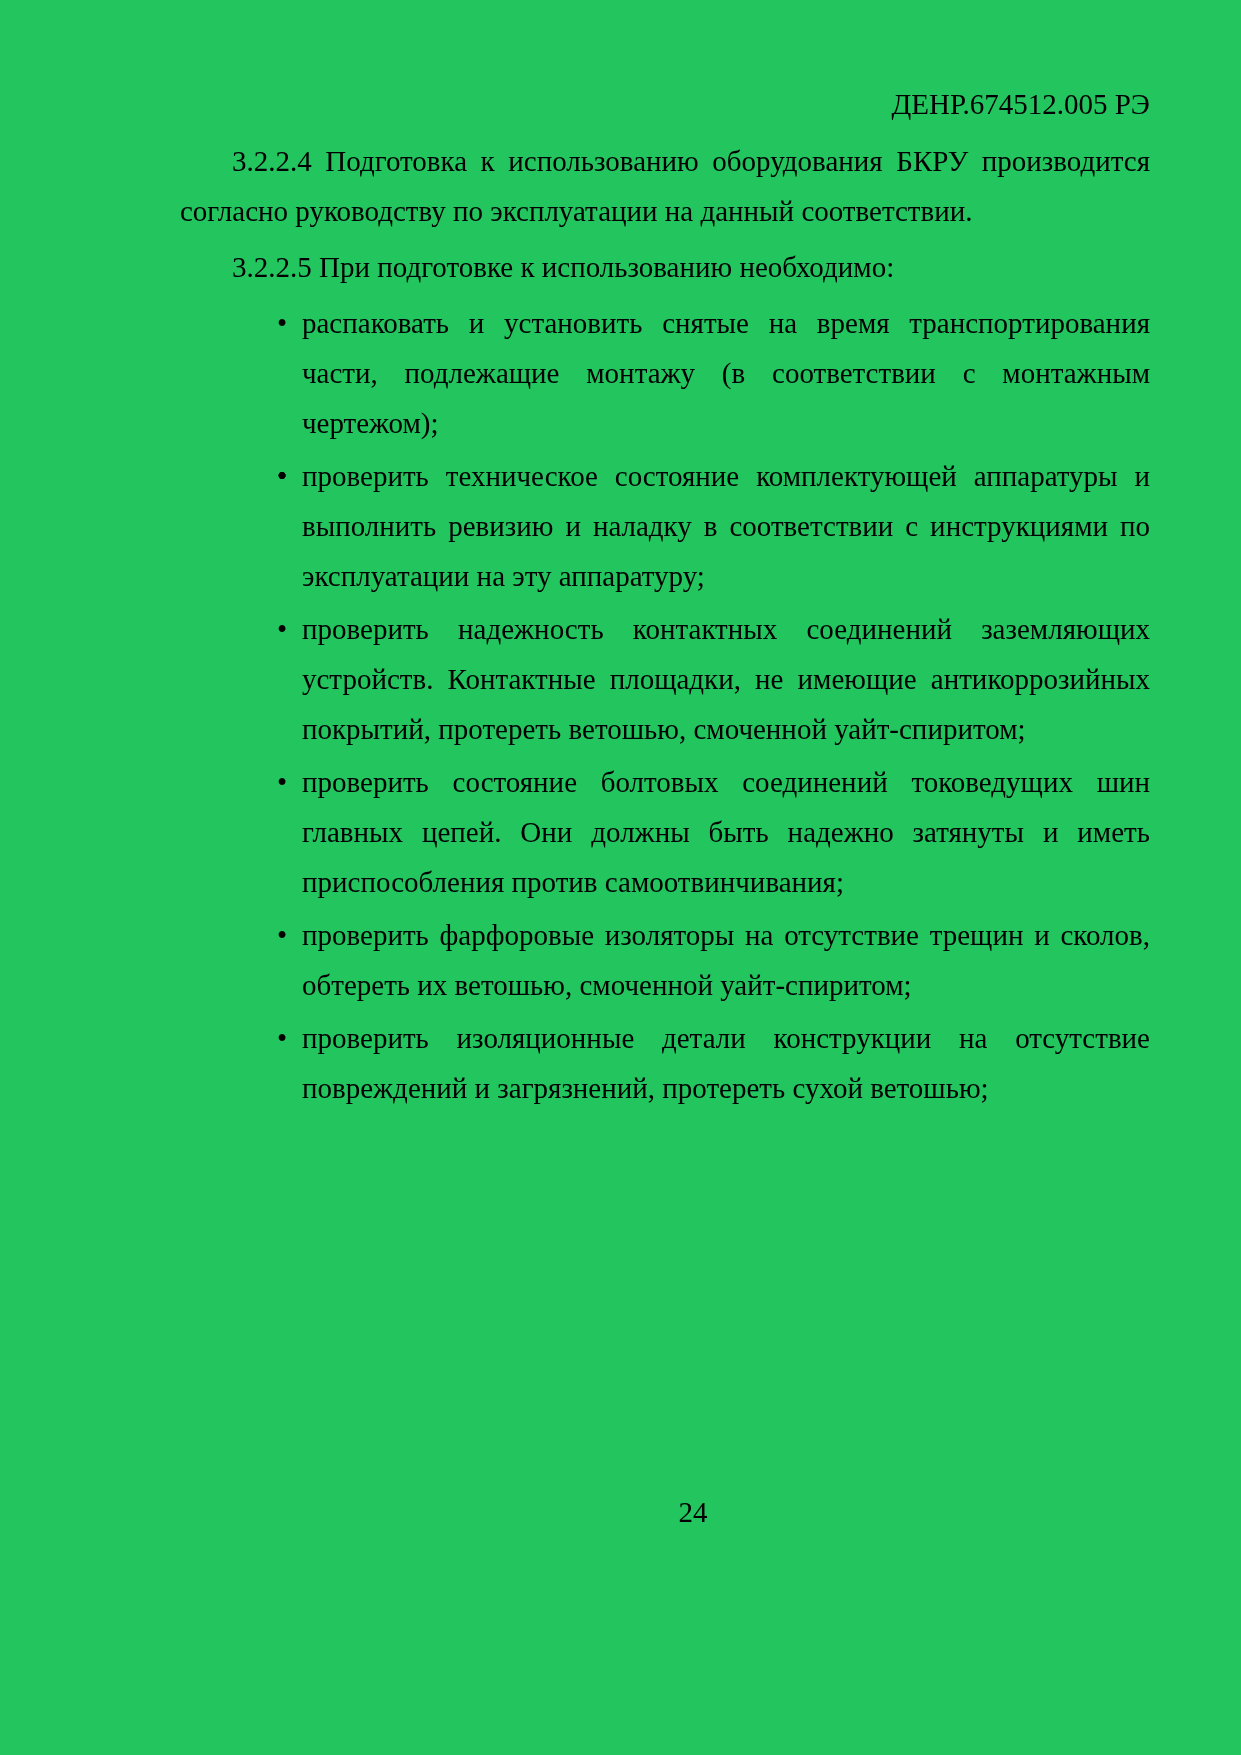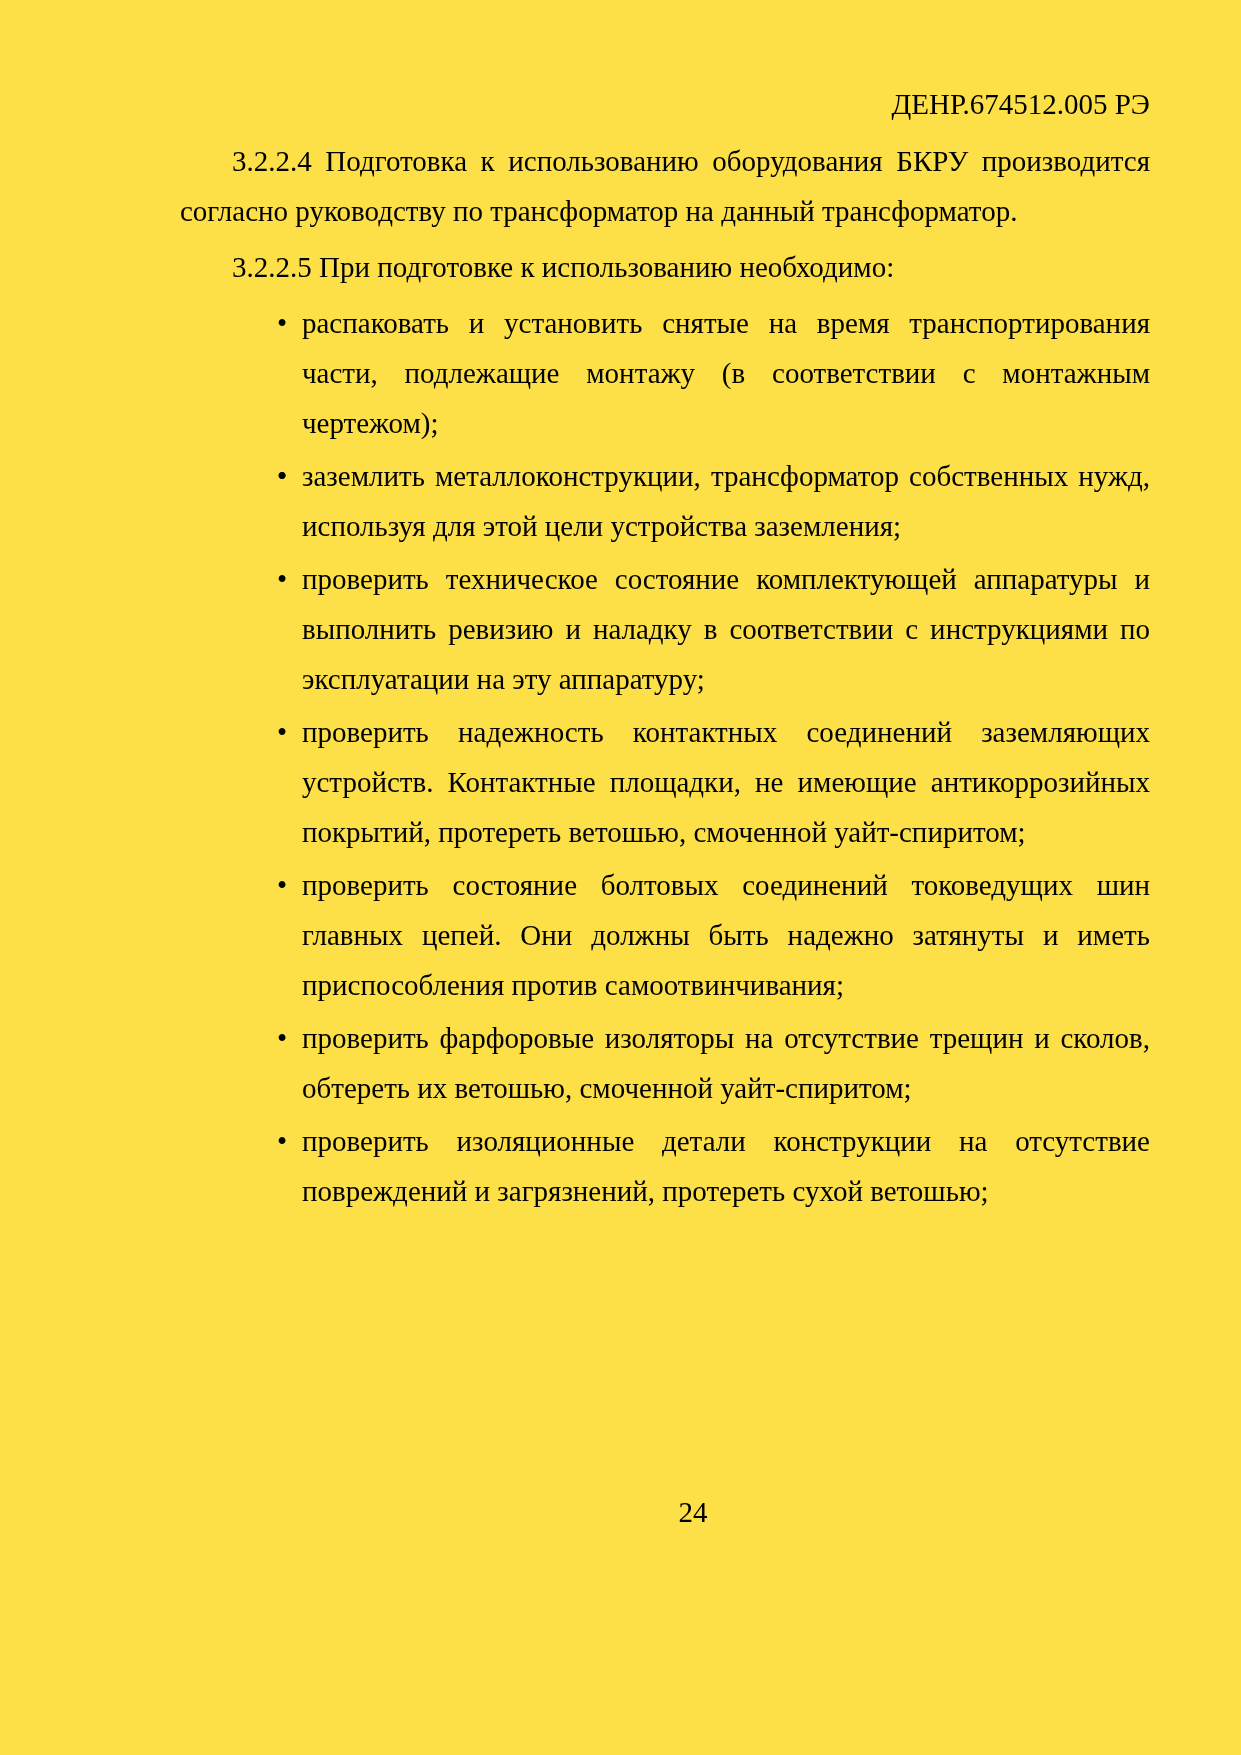--- a/index.html
+++ b/index.html
@@ -4,21 +4,21 @@
 <style>
   html, body {
     margin: 0;
     padding: 0;
     background: #ffffff;
   }
   .page {
     position: relative;
     width: 1241px;
     height: 1755px;
-    background: #fde047;
+    background: #22c55e;
     overflow: hidden;
     font-family: "Liberation Serif", "DejaVu Serif", serif;
     font-size: 29px;
     color: #000000;
   }
   .content {
     position: absolute;
     left: 180px;
     top: 79px;
     width: 970px;
@@ -64,35 +64,34 @@
 </style>
 </head>
 <body>
 
 <div class="page">
   <div class="content">
 
     <div class="doc-header">ДЕНР.674512.005 РЭ</div>
 
 
-    <p class="para">3.2.2.4 Подготовка к использованию оборудования БКРУ производится согласно руководству по трансформатор на данный трансформатор.</p>
+    <p class="para">3.2.2.4 Подготовка к использованию оборудования БКРУ производится согласно руководству по эксплуатации на данный соответствии.</p>
 
     <p class="para">3.2.2.5 При подготовке к использованию необходимо:</p>
 
     <ul class="bullet-list">
       <li>
         <span class="marker">•</span>
         <span>распаковать и установить снятые на время транспортирования части, подлежащие монтажу (в соответствии с монтажным чертежом);</span>
       </li>
       <li>
         <span class="marker">•</span>
       </li>
       <li>
         <span class="marker">•</span>
-        <span>заземлить металлоконструкции, трансформатор собственных нужд, используя для этой цели устройства заземления;</span>
       </li>
       <li>
         <span class="marker">•</span>
         <span>проверить техническое состояние комплектующей аппаратуры и выполнить ревизию и наладку в соответствии с инструкциями по эксплуатации на эту аппаратуру;</span>
       </li>
       <li>
         <span class="marker">•</span>
         <span>проверить надежность контактных соединений заземляющих устройств. Контактные площадки, не имеющие антикоррозийных покрытий, протереть ветошью, смоченной уайт-спиритом;</span>
       </li>
       <li>

